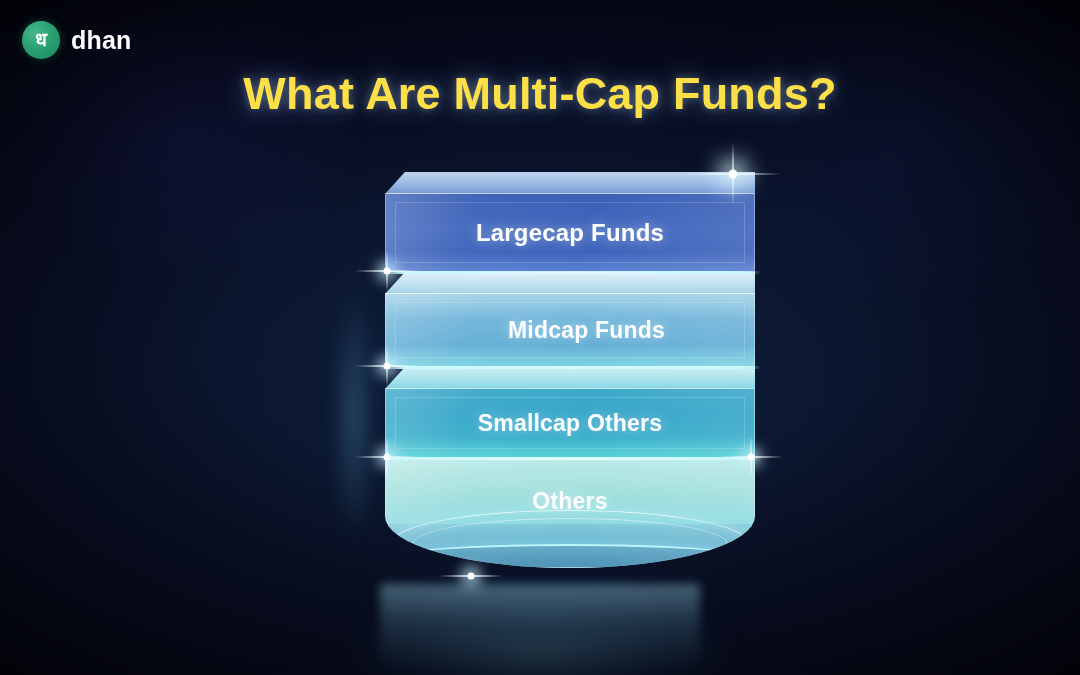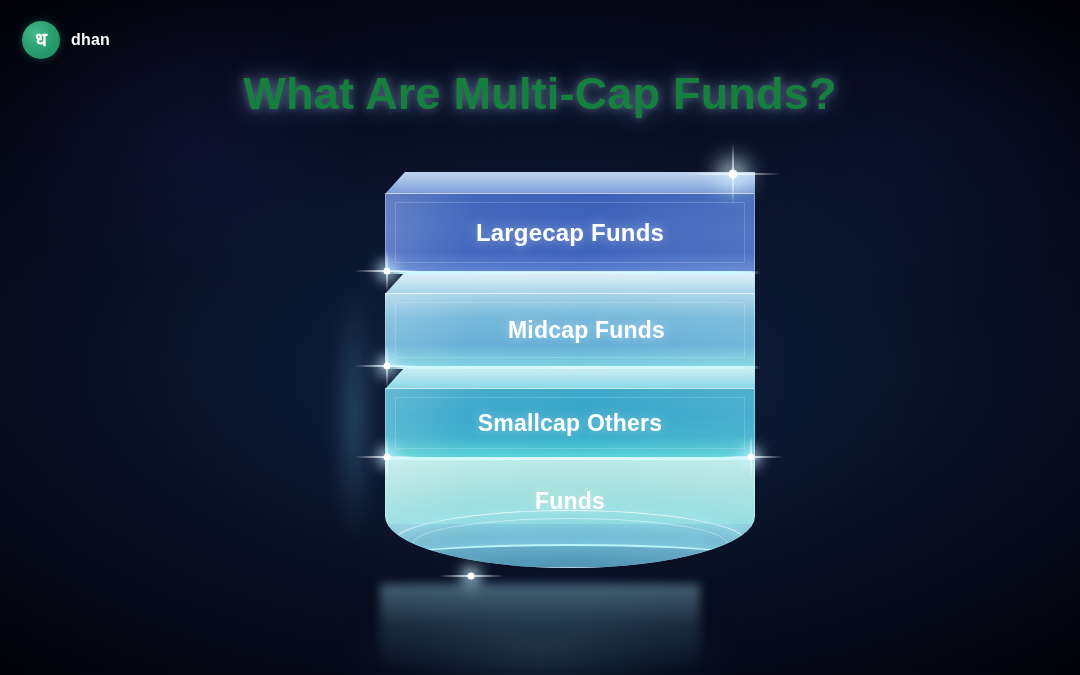--- a/index.html
+++ b/index.html
@@ -58,28 +58,28 @@
   .brand-mark{
     width:38px; height:38px; border-radius:50%;
     background:radial-gradient(circle at 36% 32%, #47b98b 0%, #2aa071 45%, #1d8a60 100%);
     display:flex; align-items:center; justify-content:center;
     color:#fff; font-size:19px; line-height:1; font-weight:600;
     font-family:"DejaVu Sans",sans-serif;
     box-shadow:0 0 10px rgba(40,160,115,.35);
     padding-bottom:2px;
   }
   .brand-name{
-    color:#fbfbfd; font-size:16px; font-weight:700; letter-spacing:.2px;
+    color:#fbfbfd; font-size:25px; font-weight:700; letter-spacing:.2px;
   }
 
   
   .title{
     position:absolute; top:68px; left:0; right:0;
     text-align:center; z-index:30;
-    color:#15803d;
+    color:#fde047;
     font-size:45px; font-weight:700; letter-spacing:.2px;
     text-shadow:0 0 26px rgba(150,190,255,.45), 0 0 8px rgba(200,225,255,.35);
   }
 
   
   .stack{
     position:absolute; left:50%; top:172px; transform:translateX(-50%);
     width:310px; height:420px;
     z-index:20;
   }
@@ -299,21 +299,21 @@
 
     <div class="layer" id="layer-3">
       <div class="body">
         <div class="base-fill"></div>
         <div class="base-top-line"></div>
         <div class="base-ellipse-a"></div>
         <div class="base-ellipse-b"></div>
         <div class="base-bottom-rim"></div>
         <div class="sheen"></div>
       </div>
-      <div class="label">Funds</div>
+      <div class="label">Others</div>
     </div>
 
     <div class="sep" id="sep-0"></div>
     <div class="sep" id="sep-1"></div>
     <div class="sep" id="sep-2"></div>
 
     <div class="spark" id="spark-tr">
         <i class="hb"></i>
         <i class="vb"></i>
         <i class="core"></i>

